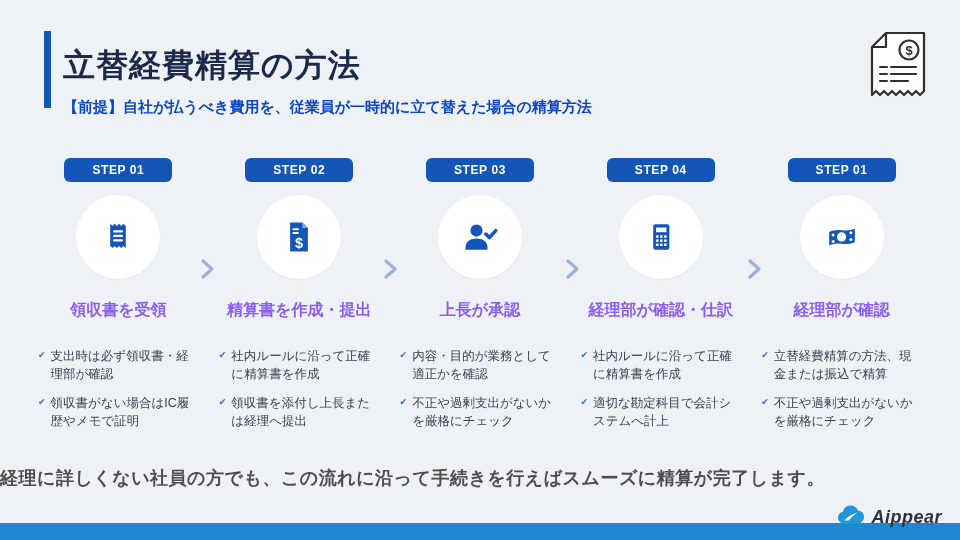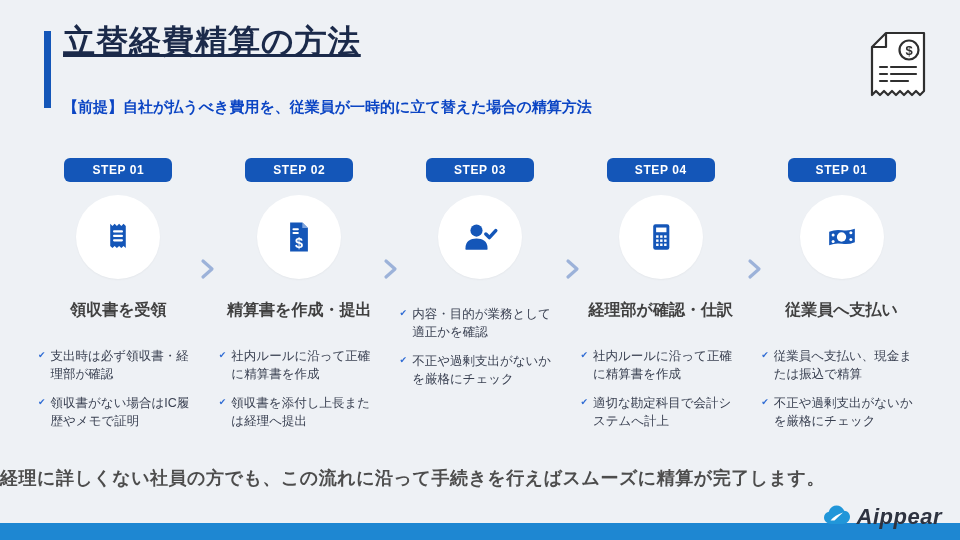--- a/index.html
+++ b/index.html
@@ -3,42 +3,42 @@
 <meta charset="utf-8">
 <style>
   html,body{margin:0;padding:0;background:#dfe3e8;}
   .slide{
     position:relative;width:960px;height:540px;overflow:hidden;
     background:#eef1f5;
     font-family:"Liberation Sans","DejaVu Sans",sans-serif;
   }
   
   .accent-bar{position:absolute;left:44px;top:31px;width:7px;height:77px;background:#1456b8;}
-  .page-title{position:absolute;left:63px;top:20px;font-size:32px;font-weight:bold;color:#1b2a4a;letter-spacing:1px;text-decoration:underline;}
+  .page-title{position:absolute;left:63px;top:44px;font-size:32px;font-weight:bold;color:#1b2a4a;letter-spacing:1px;}
   .page-subtitle{position:absolute;left:63px;top:98px;font-size:15px;font-weight:bold;color:#0b45c4;}
   .deco-receipt{position:absolute;left:858px;top:27px;}
   
   .steps-row{position:absolute;left:28px;top:158px;width:904px;display:flex;}
   .step-col{flex:1 1 0;text-align:center;}
   .step-badge{display:inline-block;background:#1456b8;color:#ffffff;font-size:12px;font-weight:bold;
     letter-spacing:.6px;padding:5px 28px;border-radius:6px;}
   .icon-circle{width:84px;height:84px;border-radius:50%;background:#ffffff;margin:13px auto 0;
     display:flex;align-items:center;justify-content:center;box-shadow:0 1px 2px rgba(0,0,0,.04);}
-  .step-title{margin-top:21px;font-size:16px;font-weight:bold;color:#404040;}
+  .step-title{margin-top:21px;font-size:16px;font-weight:bold;color:#8b5cf6;}
   .bullet-list{list-style:none;margin:26px 0 0;padding:0 8px 0 10px;text-align:left;}
   .bullet-list li{display:flex;gap:5px;font-size:12.5px;line-height:1.45;color:#3a4152;margin-bottom:11px;}
   .check{color:#2e6bd4;font-size:9px;flex:0 0 auto;margin-top:2px;}
   .chevron{position:absolute;top:258px;}
   .chev-1{left:200px;} .chev-2{left:383px;} .chev-3{left:565px;} .chev-4{left:747px;}
   
   .closing-message{position:absolute;left:0;top:466px;width:100%;text-align:left;
     font-size:18px;font-weight:bold;color:#4d4d4d;letter-spacing:.5px;}
   .footer-bar{position:absolute;left:0;bottom:0;width:100%;height:17px;background:#1e87d2;}
   .logo{position:absolute;right:18px;bottom:9px;display:flex;align-items:center;gap:3px;z-index:2;}
-  .logo-text{font-size:22px;font-weight:bold;font-style:italic;color:#2e3340;letter-spacing:.5px;}
+  .logo-text{font-size:18px;font-weight:bold;font-style:italic;color:#2e3340;letter-spacing:.5px;}
 </style>
 </head>
 <body>
 
 <div class="slide">
 
   <div class="accent-bar"></div>
   <h1 class="page-title" style="margin:0;">立替経費精算の方法</h1>
   <div class="page-subtitle">【前提】自社が払うべき費用を、従業員が一時的に立て替えた場合の精算方法</div>
 
@@ -116,20 +116,21 @@
 
     <div class="step-col">
       <span class="step-badge">STEP 03</span>
       <div class="icon-circle">
         <svg width="42" height="42" viewBox="0 0 36 36">
           <circle cx="15" cy="12.5" r="5.2" fill="#1456b8"></circle>
           <path fill="#1456b8" d="M5.5 28 C5.5 21.5 9.8 19.3 15 19.3 C20.2 19.3 24.5 21.5 24.5 28 Q24.5 29 23.5 29 H6.5 Q5.5 29 5.5 28 Z"></path>
           <path d="M23 15.5 L26 18.5 L31.5 12.5" fill="none" stroke="#1456b8" stroke-width="3" stroke-linecap="round" stroke-linejoin="round"></path>
         </svg>
       </div>
+      <div class="step-title">上長が承認</div>
       <ul class="bullet-list">
         <li>
             <span class="check">✔</span>
             <span>内容・目的が業務として適正かを確認</span>
           </li>
         <li>
             <span class="check">✔</span>
             <span>不正や過剰支出がないかを厳格にチェック</span>
           </li>
       </ul>
@@ -174,25 +175,25 @@
           <path fill="#1456b8" d="M7 13.5 Q12.5 11.2 18 12.2 Q23.5 13.2 29 11 L29 22.5 Q23.5 24.8 18 23.8 Q12.5 22.8 7 25 Z"></path>
           <circle cx="17.6" cy="18" r="4" fill="#ffffff"></circle>
           <g fill="#ffffff">
             <circle cx="10.4" cy="16.2" r="1.3"></circle>
             <circle cx="25.6" cy="14.4" r="1.3"></circle>
             <circle cx="10.4" cy="21.8" r="1.3"></circle>
             <circle cx="25.6" cy="20.2" r="1.3"></circle>
           </g>
         </svg>
       </div>
-      <div class="step-title">従業員へ支払い</div>
-      <ul class="bullet-list">
-        <li>
-            <span class="check">✔</span>
-            <span>従業員へ支払い、現金または振込で精算</span>
+      <div class="step-title">経理部が確認</div>
+      <ul class="bullet-list">
+        <li>
+            <span class="check">✔</span>
+            <span>立替経費精算の方法、現金または振込で精算</span>
           </li>
         <li>
             <span class="check">✔</span>
             <span>不正や過剰支出がないかを厳格にチェック</span>
           </li>
       </ul>
     </div>
   </div>
 
   <div class="chevron chev-1">

